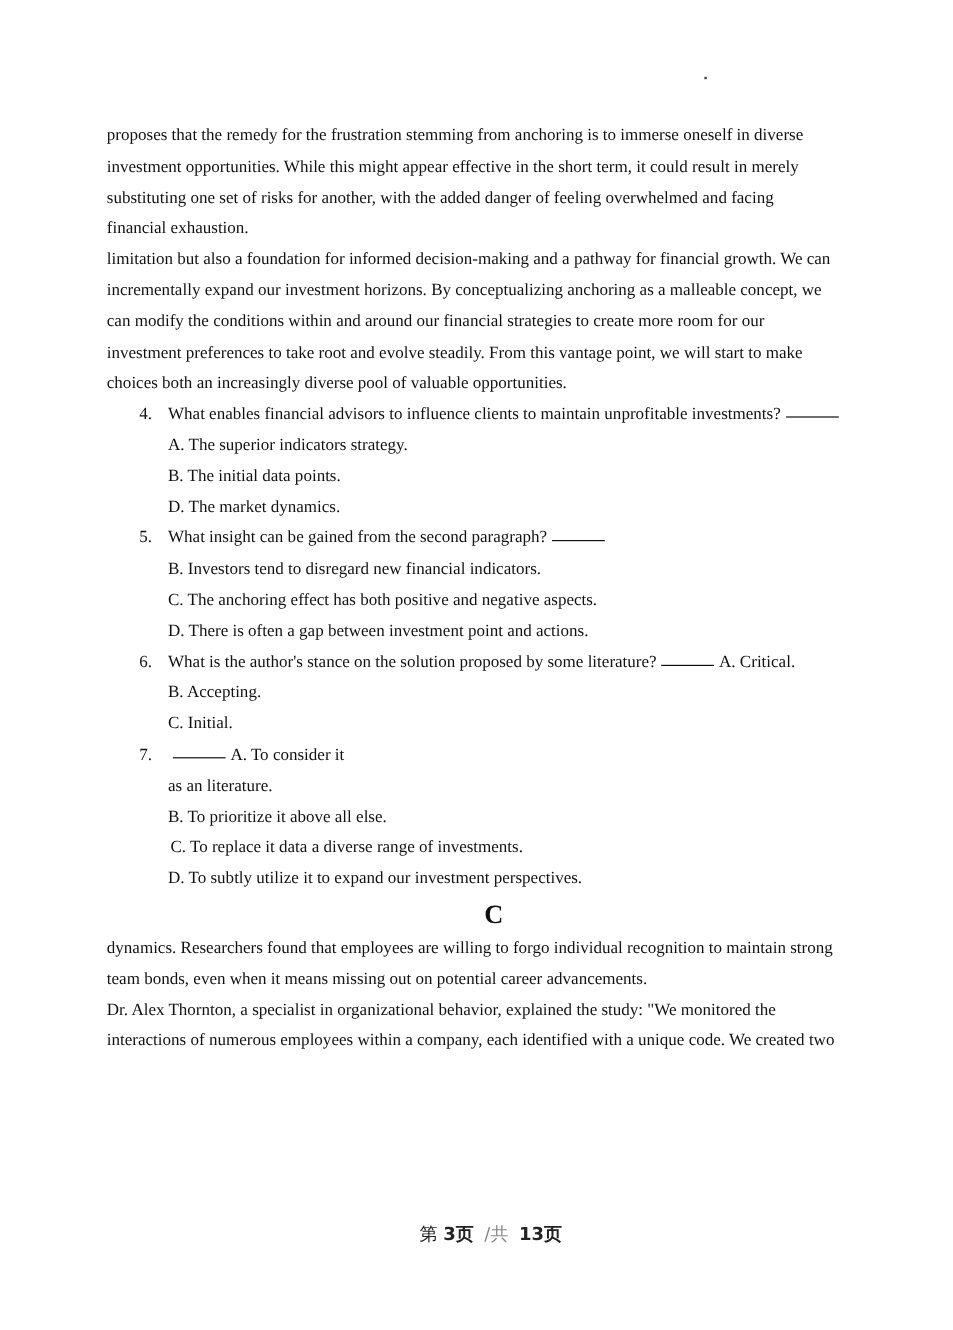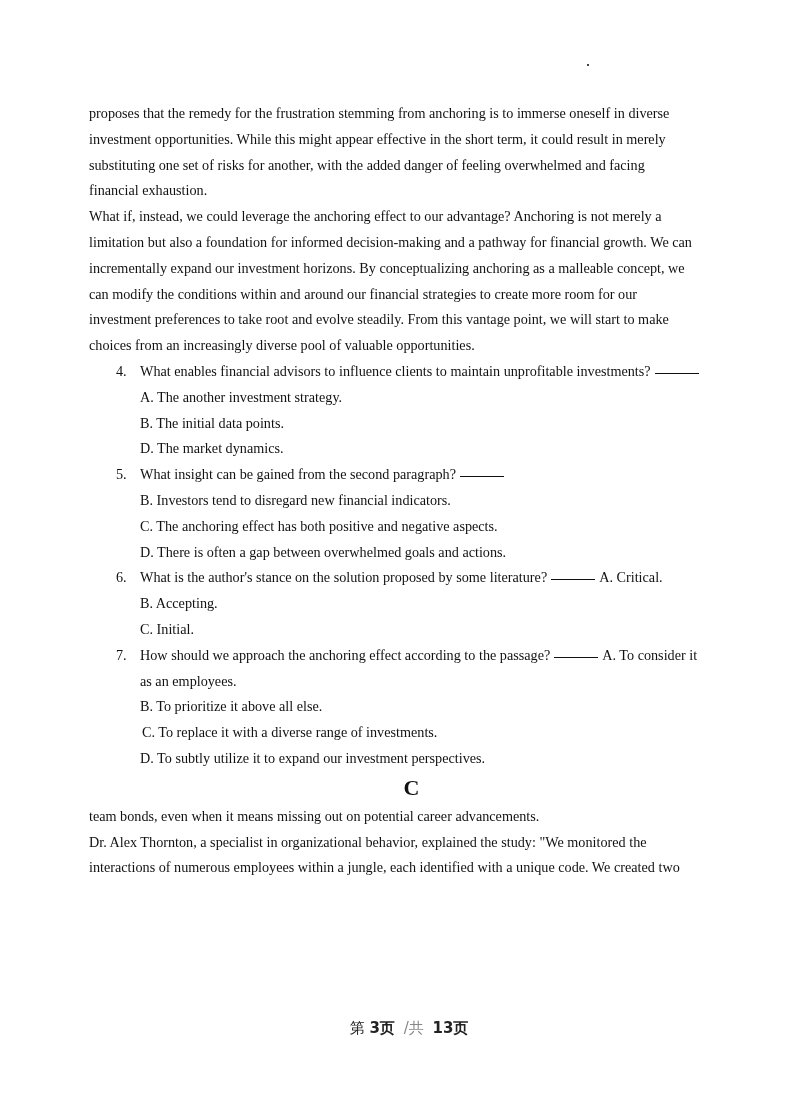--- a/index.html
+++ b/index.html
@@ -96,82 +96,81 @@
   <div class="content">
 
     <div>
       <span class="para-line">proposes that the remedy for the frustration stemming from anchoring is to immerse oneself in diverse</span>
       <span class="para-line">investment opportunities. While this might appear effective in the short term, it could result in merely</span>
       <span class="para-line">substituting one set of risks for another, with the added danger of feeling overwhelmed and facing</span>
       <span class="para-line">financial exhaustion.</span>
     </div>
 
     <div>
-      <span class="para-line">What if, instead, we could leverage the anchoring effect to our advantage? Anchoring is not merely a</span>
       <span class="para-line">limitation but also a foundation for informed decision-making and a pathway for financial growth. We can</span>
       <span class="para-line">incrementally expand our investment horizons. By conceptualizing anchoring as a malleable concept, we</span>
       <span class="para-line">can modify the conditions within and around our financial strategies to create more room for our</span>
       <span class="para-line">investment preferences to take root and evolve steadily. From this vantage point, we will start to make</span>
-      <span class="para-line">choices from an increasingly diverse pool of valuable opportunities.</span>
+      <span class="para-line">choices both an increasingly diverse pool of valuable opportunities.</span>
     </div>
 
     <div>
       <div class="q">
         <span class="qnum">4.</span>
         <span>What enables financial advisors to influence clients to maintain unprofitable investments?</span>
         <span class="blank"></span>
       </div>
-      <div class="opt">A. The another investment strategy.</div>
+      <div class="opt">A. The superior indicators strategy.</div>
       <div class="opt">B. The initial data points.</div>
       <div class="opt">D. The market dynamics.</div>
     </div>
 
     <div>
       <div class="q">
         <span class="qnum">5.</span>
         <span>What insight can be gained from the second paragraph?</span>
         <span class="blank"></span>
       </div>
       <div class="opt">B. Investors tend to disregard new financial indicators.</div>
       <div class="opt">C. The anchoring effect has both positive and negative aspects.</div>
-      <div class="opt">D. There is often a gap between overwhelmed goals and actions.</div>
+      <div class="opt">D. There is often a gap between investment point and actions.</div>
     </div>
 
     <div>
       <div class="q">
         <span class="qnum">6.</span>
         <span>What is the author's stance on the solution proposed by some literature?</span>
         <span class="blank"></span>
         <span style="margin-left:4px">A. Critical.</span>
       </div>
       <div class="opt">B. Accepting.</div>
       <div class="opt">C. Initial.</div>
     </div>
 
     <div>
       <div class="q">
         <span class="qnum">7.</span>
-        <span>How should we approach the anchoring effect according to the passage?</span>
         <span class="blank"></span>
         <span style="margin-left:4px">A. To consider it</span>
       </div>
-      <div class="opt">as an employees.</div>
+      <div class="opt">as an literature.</div>
       <div class="opt">B. To prioritize it above all else.</div>
-      <div class="opt indent-extra">C. To replace it with a diverse range of investments.</div>
+      <div class="opt indent-extra">C. To replace it data a diverse range of investments.</div>
       <div class="opt">D. To subtly utilize it to expand our investment perspectives.</div>
     </div>
 
     <div class="section-heading">C</div>
 
     <div>
+      <span class="para-line">dynamics. Researchers found that employees are willing to forgo individual recognition to maintain strong</span>
       <span class="para-line">team bonds, even when it means missing out on potential career advancements.</span>
     </div>
     <div>
       <span class="para-line">Dr. Alex Thornton, a specialist in organizational behavior, explained the study: "We monitored the</span>
-      <span class="para-line">interactions of numerous employees within a jungle, each identified with a unique code. We created two</span>
+      <span class="para-line">interactions of numerous employees within a company, each identified with a unique code. We created two</span>
     </div>
   </div>
 
   <div class="footer">
     <span>第</span>
     <b>3页</b>
     <span style="color:#888; margin-left:4px">/共</span>
     <b style="margin-left:4px">13页</b>
   </div>
 </div>

